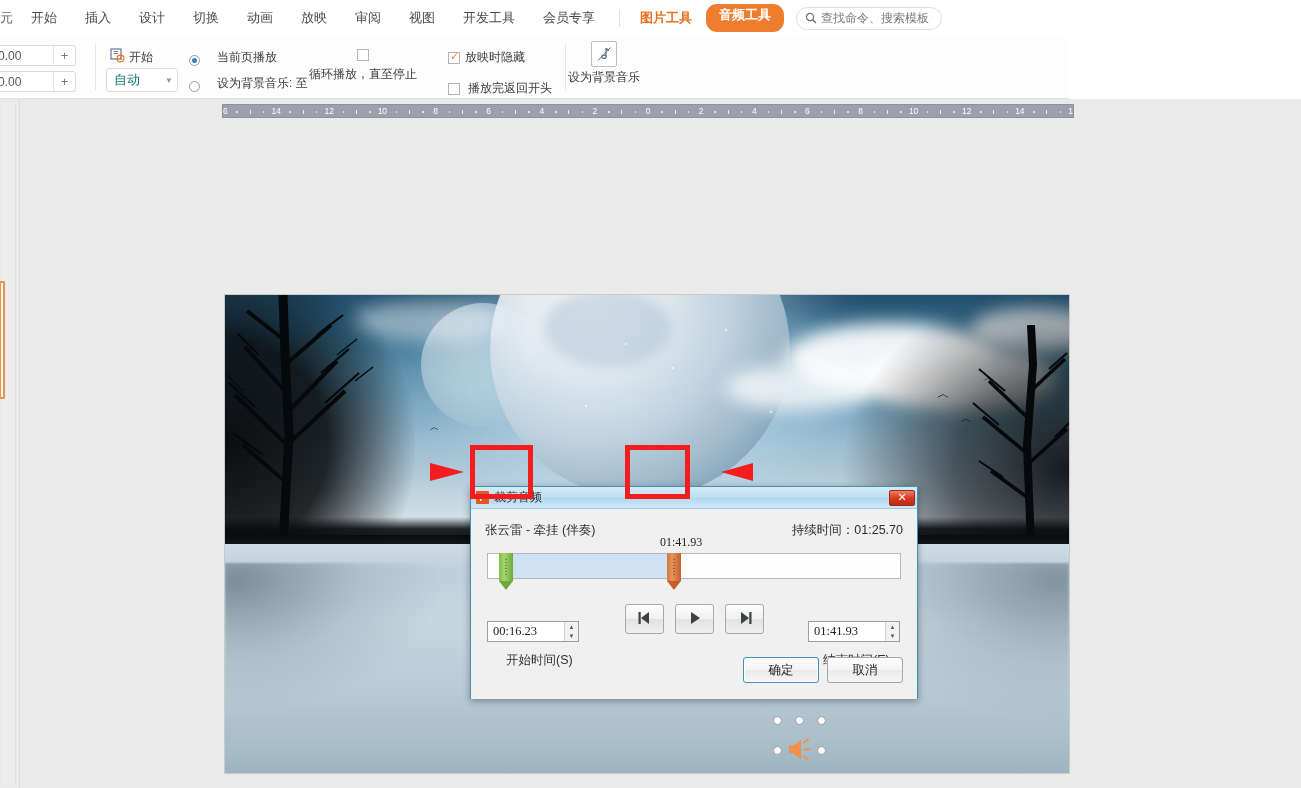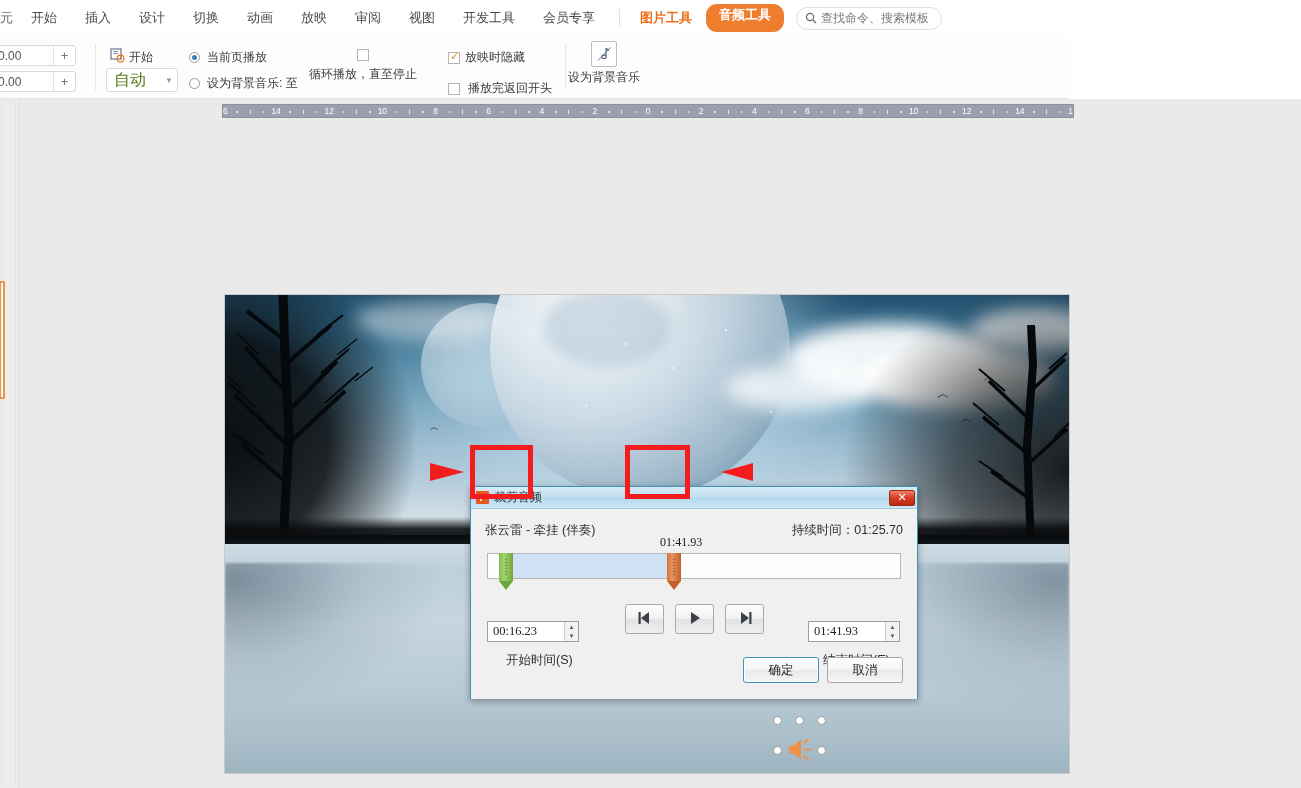--- a/index.html
+++ b/index.html
@@ -62,24 +62,24 @@
   .startbtn {
     position:absolute; display:flex; align-items:center; gap:4px;
     font-size:12px; color:#3b3b3b;
   }
 
   .selbox {
     position:absolute; width:72px; height:24px;
     border:1px solid #dcdcdc; border-radius:3px; background:#fff;
     display:flex; align-items:center;
   }
-  .selbox .sv { flex:1; padding-left:7px; font-size:16px; color:#4d7c0f; }
+  .selbox .sv { flex:1; padding-left:7px; font-size:13px; color:#0f766e; }
   .selbox .sarr { width:16px; text-align:center; font-size:8px; color:#999; }
 
-  .radio-row { position:absolute; display:flex; align-items:center; gap:7px; font-size:12px; }
+  .radio-row { position:absolute; display:flex; align-items:flex-end; gap:17px; font-size:12px; }
   .radio {
     width:11px; height:11px; border-radius:50%;
     border:1px solid #9a9a9a; background:#fff; position:relative; flex:none;
   }
   .radio.on::after {
     content:""; position:absolute; left:2px; top:2px;
     width:5px; height:5px; border-radius:50%; background:#3a7ebf;
   }
   .chk-row { position:absolute; display:flex; align-items:center; gap:5px; font-size:12px; }
   .chk {

